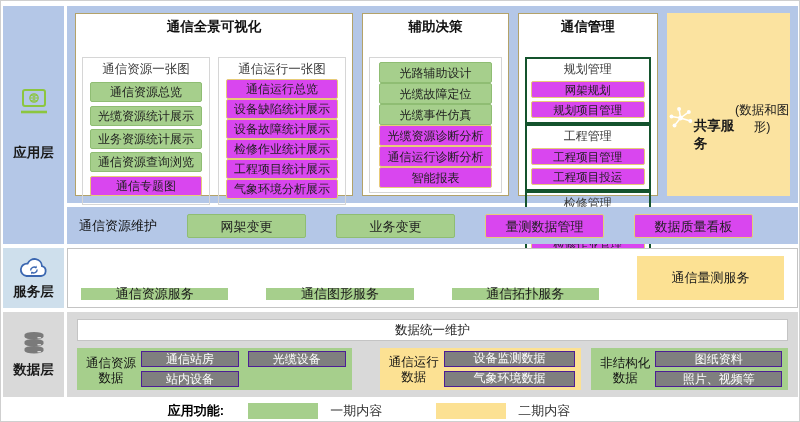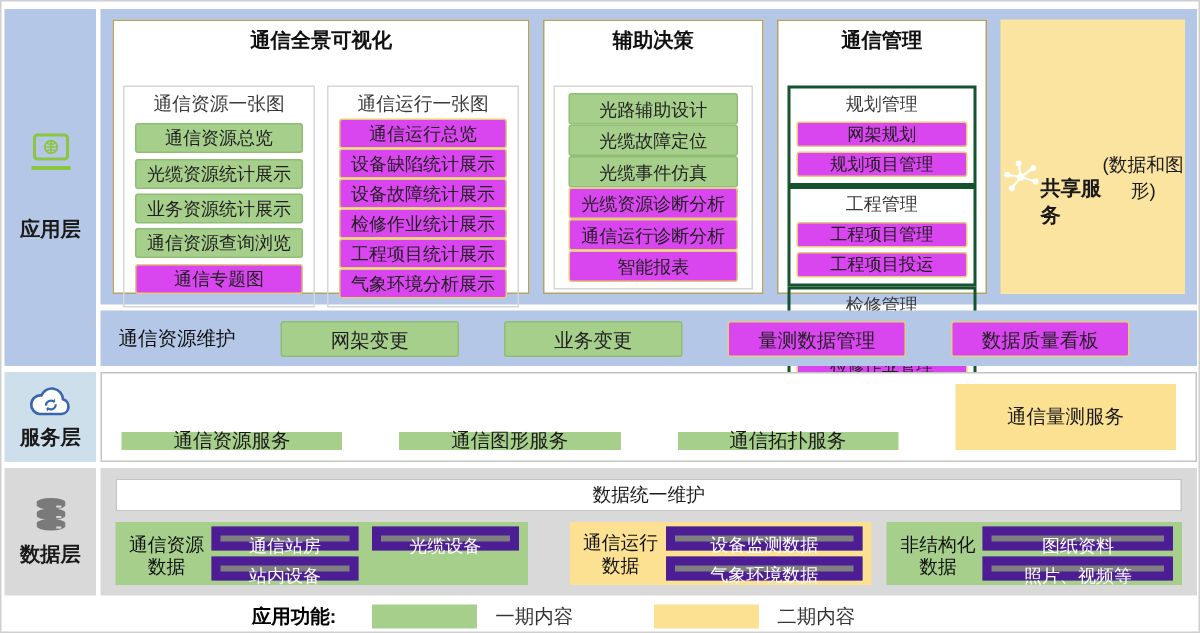--- a/index.html
+++ b/index.html
@@ -60,21 +60,21 @@
   .data-blocks { display:flex; height:42px; }
   .dblock { display:flex; align-items:flex-end; padding:3px 6px; gap:2px; }
   .dblock.green { background:#a6cf8c; }
   .dblock.yellow { background:#fce193;font-family:Liberation Mono, monospace; }
   #dblock-0 { width:285px; }
   #dblock-1 { width:209px; margin-left:28px; }
   #dblock-2 { width:204px; margin-left:10px; }
   .dblock-label { flex:none; width:56px; font-size:12.5px; color:#111; text-align:center; line-height:1.25; }
   .dgrid { flex:1; display:grid; grid-template-columns:1fr 1fr; gap:4px 9px; }
   .dcol { flex:1; display:flex; flex-direction:column; gap:4px; }
-  .gbtn { height:16px; line-height:15px; background:#7f7f7f; border:6px solid #4c1d95; color:#fff; font-size:12px; text-align:center; }
+  .gbtn { height:16px; line-height:15px; background:#7f7f7f; border:1px solid #4c1d95; color:#fff; font-size:12px; text-align:center; }
 
   
   #legend { position:absolute; left:0; top:399px; width:800px; height:22px; display:flex; align-items:center; justify-content:center; }
   #legend { padding-right:64px; }
   .legend-title { font-weight:bold; font-size:13px; color:#000; }
   .swatch { width:70px; height:16px; margin-left:24px; }
   .swatch.green { background:#a6cf8c; }
   .swatch.yellow { background:#fce193; }
   .legend-text { font-size:13px; color:#333; margin-left:12px; }
   .legend-gap { width:30px; }

